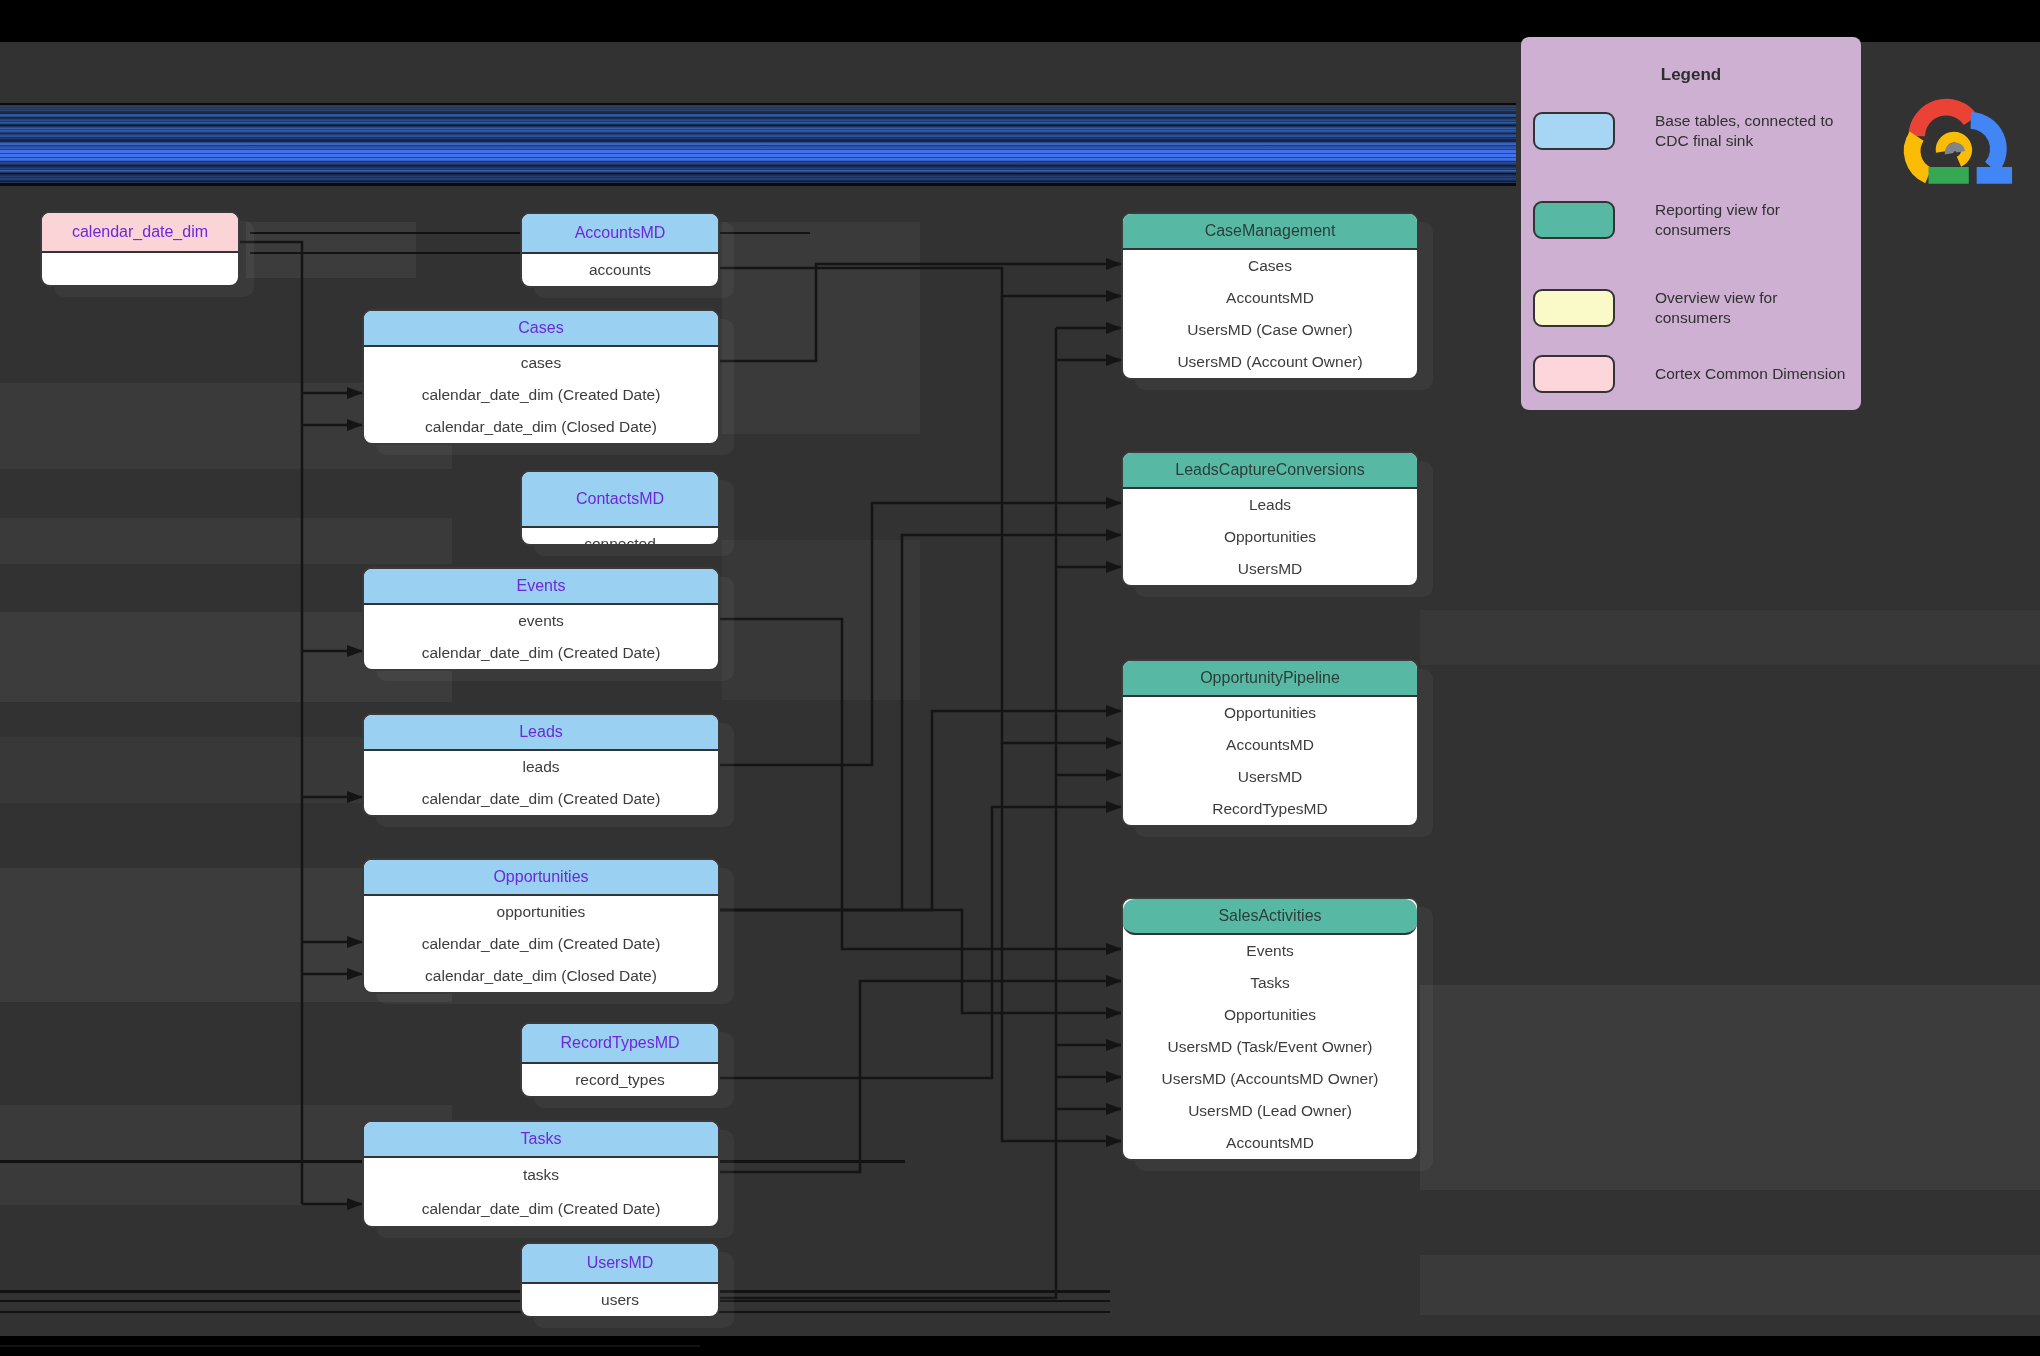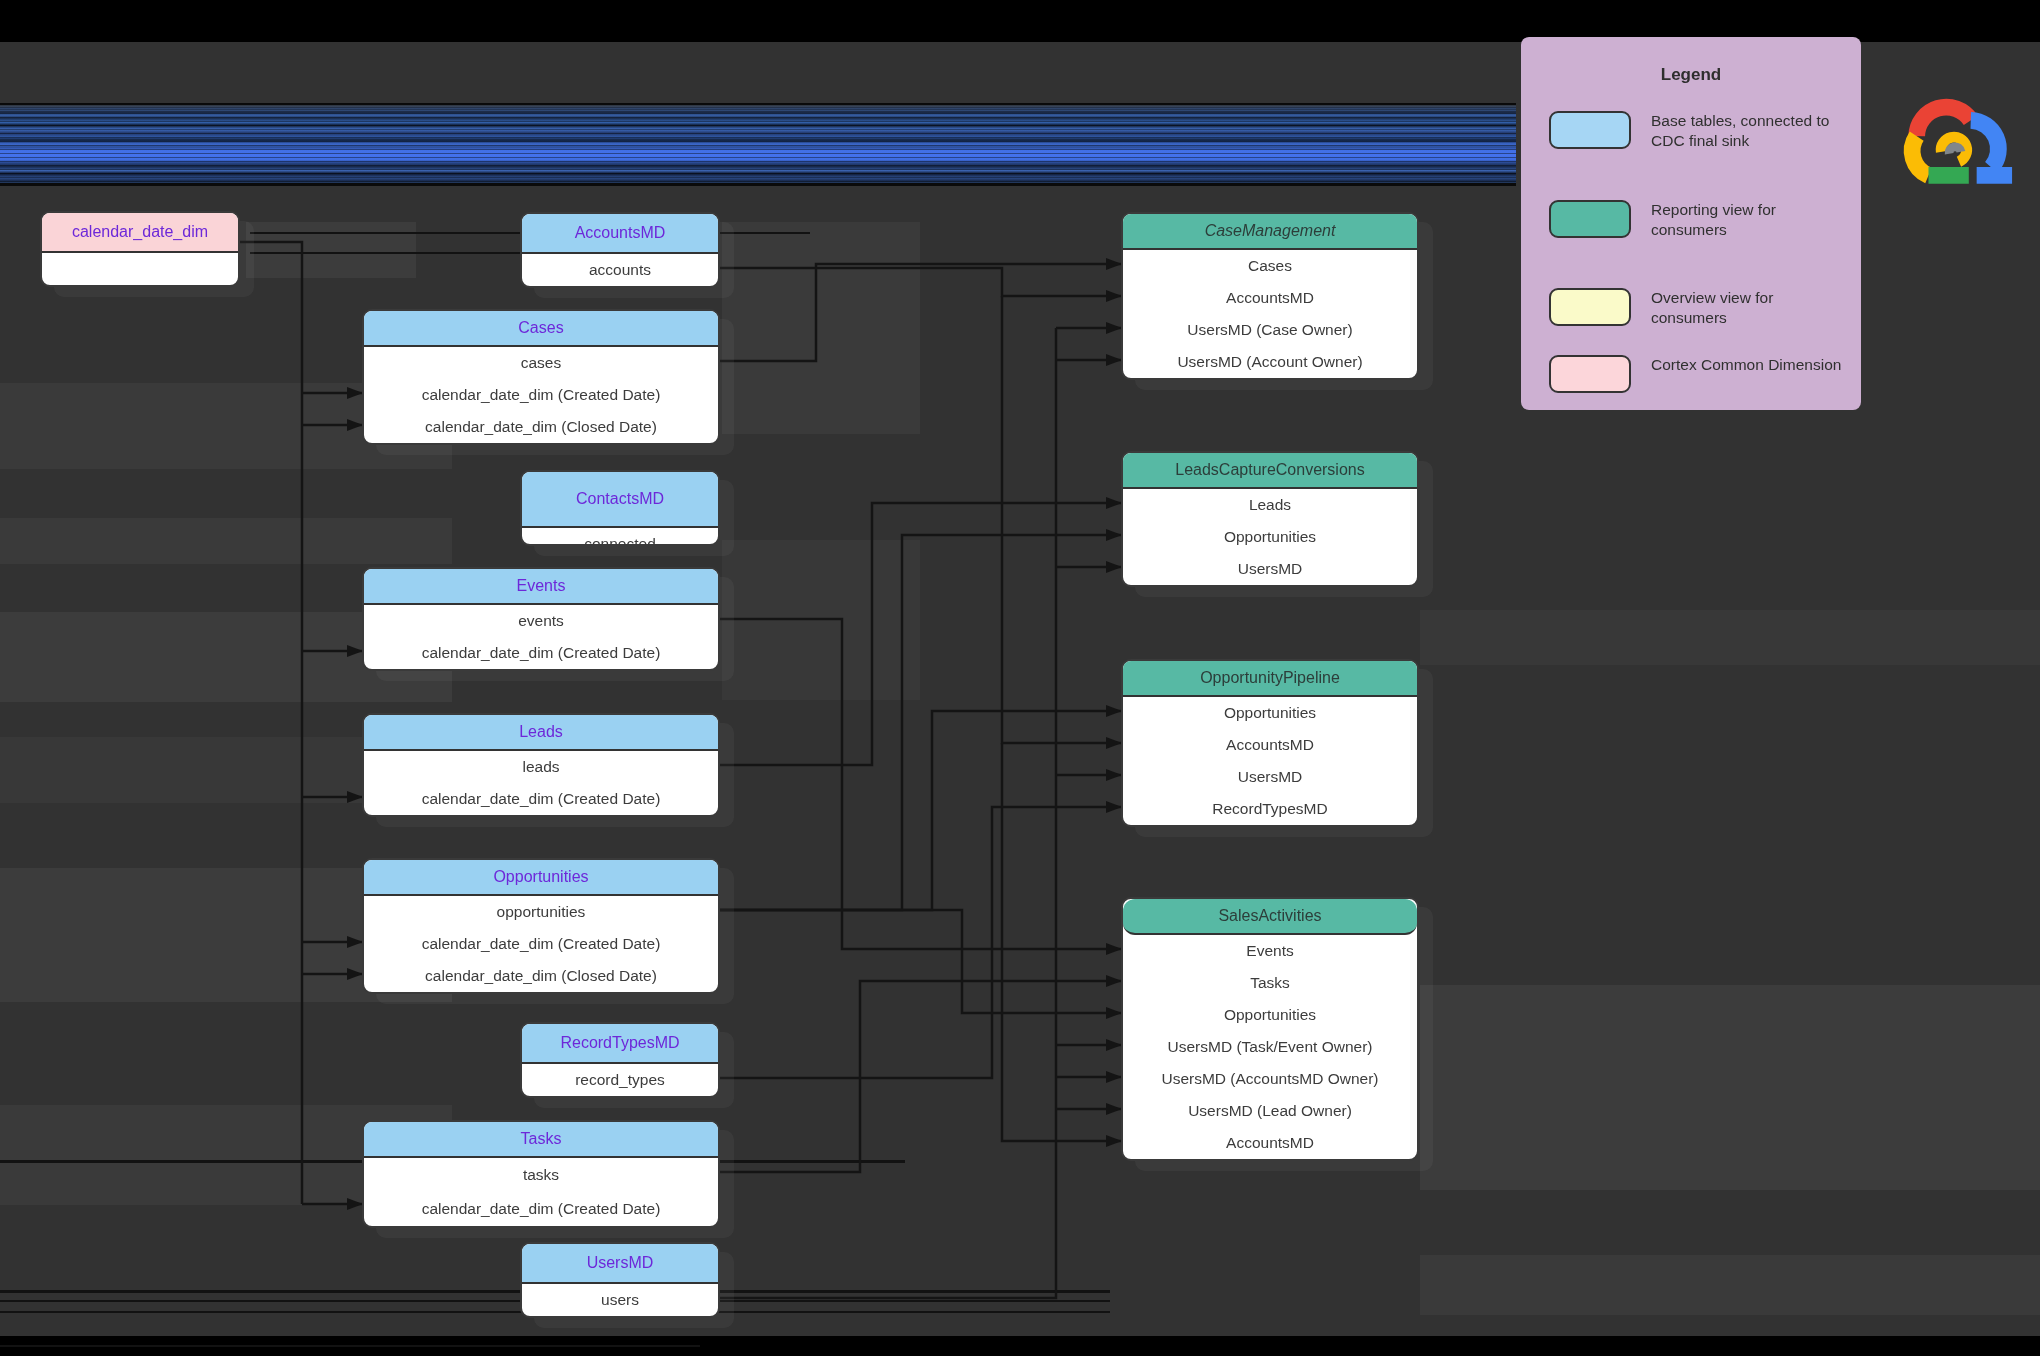--- a/index.html
+++ b/index.html
@@ -41,21 +41,21 @@
   .entity .row{
     display:flex;align-items:center;justify-content:center;
     font-size:15.5px;color:#3c3c3c;box-sizing:border-box;
   }
 
   #legend{
     position:absolute;left:1521px;top:37px;width:340px;height:373px;
     background:#cdb0d2;border-radius:8px;box-sizing:border-box;padding:18px 20px;
   }
   #legend .ltitle{text-align:center;font-weight:bold;font-size:17px;color:#2e2e2e;margin-top:10px;}
-  .litem{position:absolute;left:28px;display:flex;align-items:flex-start;}
+  .litem{position:absolute;left:12px;display:flex;align-items:center;gap:20px;}
   .lswatch{width:82px;height:38px;border:2px solid #333;border-radius:9px;box-sizing:border-box;flex:0 0 auto;}
   .ltext{margin-left:20px;font-size:15.5px;color:#303030;line-height:1.32;width:200px;}
 
   #gcplogo{position:absolute;left:1898px;top:90px;width:118px;height:104px;}
   svg.wires{position:absolute;left:0;top:0;pointer-events:none;}
 </style>
 </head>
 <body>
 
 <div id="canvas">
@@ -166,21 +166,21 @@
       <div class="entity base" style="left: 362px; top: 1120px; width: 358px; height: 108px;">
         <div class="hdr" style="height: 36px;">Tasks</div>
         <div class="row" style="height: 34px;">tasks</div>
         <div class="row" style="height: 34px;">calendar_date_dim (Created Date)</div>
       </div>
       <div class="entity base" style="left: 520px; top: 1242px; width: 200px; height: 76px;">
         <div class="hdr" style="height: 40px;">UsersMD</div>
         <div class="row" style="height: 32px;">users</div>
       </div>
       <div class="entity reporting" style="left: 1121px; top: 212px; width: 298px; height: 168px;">
-        <div class="hdr" style="height: 36px; font-style: italic;">CaseManagement</div>
+        <div class="hdr" style="height: 36px;">CaseManagement</div>
         <div class="row" style="height: 32px;">Cases</div>
         <div class="row" style="height: 32px;">AccountsMD</div>
         <div class="row" style="height: 32px;">UsersMD (Case Owner)</div>
         <div class="row" style="height: 32px;">UsersMD (Account Owner)</div>
       </div>
       <div class="entity reporting" style="left: 1121px; top: 451px; width: 298px; height: 136px;">
         <div class="hdr" style="height: 36px;">LeadsCaptureConversions</div>
         <div class="row" style="height: 32px;">Leads</div>
         <div class="row" style="height: 32px;">Opportunities</div>
         <div class="row" style="height: 32px;">UsersMD</div>

